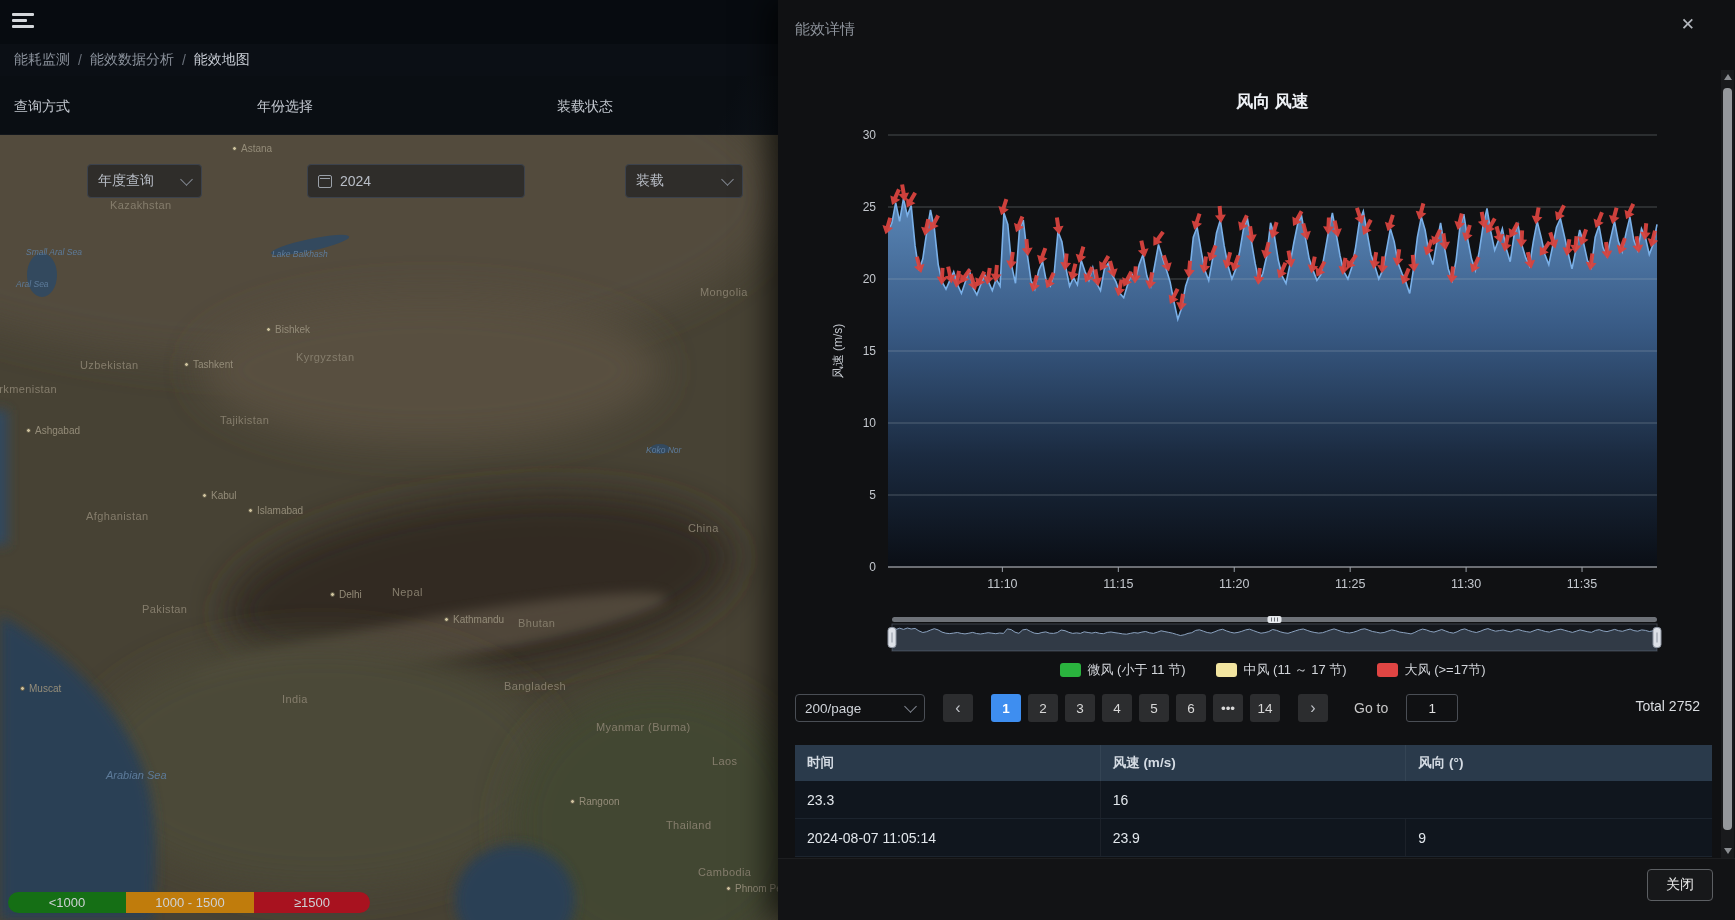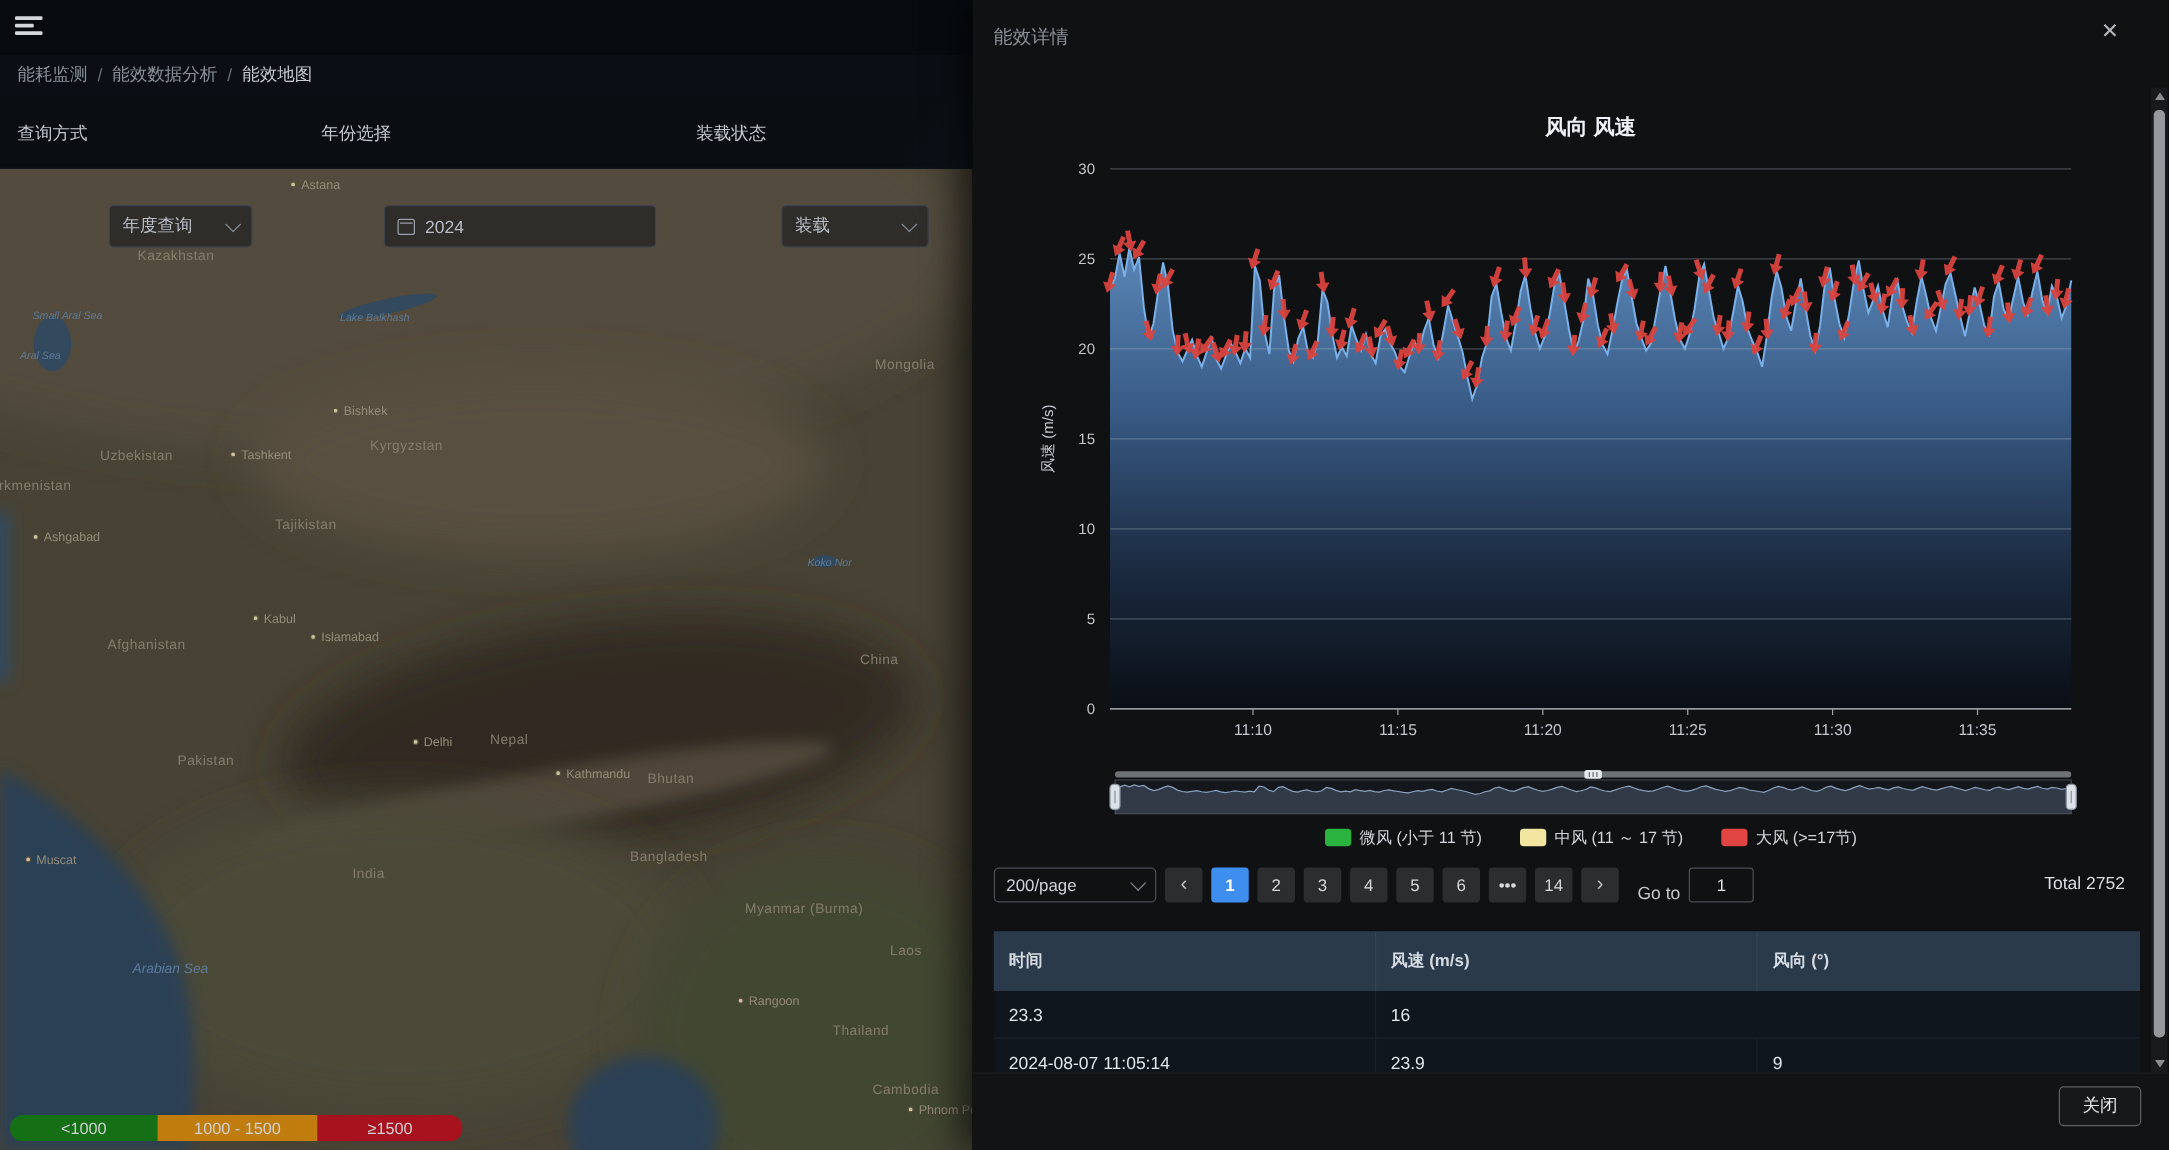--- a/index.html
+++ b/index.html
@@ -51,35 +51,35 @@
   .chart-title { position:absolute; left:110px; top:90px; width:769px; text-align:center;
     font-size:17px; font-weight:bold; color:#eef1f5; }
   .chart-wrap { position:absolute; left:0; top:120px; width:945px; height:480px; }
   .dz-wrap { position:absolute; left:98px; top:616px; width:790px; height:36px; cursor:ew-resize; }
   .chart-legend { position:absolute; left:110px; top:661px; width:769px; display:flex;
     justify-content:center; gap:30px; align-items:center; }
   .cl-item { display:flex; align-items:center; gap:7px; font-size:13px; color:#d2d5da; cursor:pointer; }
   .cl-swatch { width:21px; height:14px; border-radius:3px; }
 
   
-  .pager { position:absolute; left:17px; top:694px; height:28px; display:flex; align-items:flex-end; gap:7px; }
+  .pager { position:absolute; left:17px; top:694px; height:28px; display:flex; align-items:center; gap:18px; }
   .pg-select { width:130px; height:28px; border:1px solid #4a4e55; border-radius:4px; display:flex;
     align-items:center; padding:0 9px; font-size:13.5px; color:#cfd3d9; cursor:pointer; }
   .pg-btn { min-width:30px; height:28px; padding:0 6px; background:#2c2d2f; border-radius:3px; color:#d8d8d8;
     font-size:13.5px; display:flex; align-items:center; justify-content:center; cursor:pointer; }
   .pg-btn.active { background:#3e8ef0; color:#fff; font-weight:bold; }
   .pg-arrow { font-size:16px; color:#bfc2c7; }
   .pg-goto { font-size:14px; color:#c8c8c8; margin-left:8px; }
   .pg-input { width:52px; height:28px; border:1px solid #4a4e55; border-radius:3px; background:transparent;
     color:#e0e0e0; text-align:center; font-size:13.5px; }
   .pg-total { position:absolute; right:35px; top:698px; font-size:14px; color:#dadde1; }
 
   
   .dtable { position:absolute; left:17px; top:745px; width:917px; font-size:14px; }
-  .dt-head { display:flex; height:48px; background:#2a3a4b; align-items:center; color:#d4dbe3;
+  .dt-head { display:flex; height:36px; background:#2a3a4b; align-items:center; color:#d4dbe3;
     font-size:13.5px; font-weight:bold; }
   .dt-row { display:flex; height:38px; background:#10161e; align-items:center; color:#e2e7ec;
     border-bottom:1px solid #1c242e; }
   .dt-cell { width:33.33%; padding-left:12px; border-right:1px solid rgba(255,255,255,0.05); height:100%;
     display:flex; align-items:center; overflow:hidden; }
   .dt-cell:last-child { border-right:none; }
 
   
   .drawer-footer { position:absolute; left:0; top:858px; width:957px; height:62px; background:#121315;
     border-top:1px solid #1d1e20; }
@@ -182,21 +182,21 @@
       <div class="map-label city" style="left: 330px; top: 454px;"><span class="city-dot"></span>Delhi</div>
       <div class="map-label country" style="left: 142px; top: 468px;">Pakistan</div>
       <div class="map-label city" style="left: 444px; top: 479px;"><span class="city-dot"></span>Kathmandu</div>
       <div class="map-label country" style="left: 518px; top: 482px;">Bhutan</div>
       <div class="map-label country" style="left: 504px; top: 545px;">Bangladesh</div>
       <div class="map-label city" style="left: 20px; top: 548px;"><span class="city-dot"></span>Muscat</div>
       <div class="map-label country" style="left: 282px; top: 558px;">India</div>
       <div class="map-label country" style="left: 596px; top: 586px;">Myanmar (Burma)</div>
       <div class="map-label sea" style="left: 106px; top: 634px;">Arabian Sea</div>
       <div class="map-label country" style="left: 712px; top: 620px;">Laos</div>
-      <div class="map-label city" style="left: 590px; top: 661px;"><span class="city-dot"></span>Rangoon</div>
+      <div class="map-label city" style="left: 570px; top: 661px;"><span class="city-dot"></span>Rangoon</div>
       <div class="map-label country" style="left: 666px; top: 684px;">Thailand</div>
       <div class="map-label country" style="left: 698px; top: 731px;">Cambodia</div>
       <div class="map-label city" style="left: 726px; top: 748px;"><span class="city-dot"></span>Phnom Penh</div>
     </div>
 </div>
 
 <div class="map-legend" id="map-legend">
     <div class="seg" style="background: rgb(21, 111, 21); width: 118px;">&lt;1000</div>
     <div class="seg" style="background: rgb(192, 124, 12); width: 128px;">1000 - 1500</div>
     <div class="seg" style="background: rgb(168, 18, 31); width: 116px;">≥1500</div>

